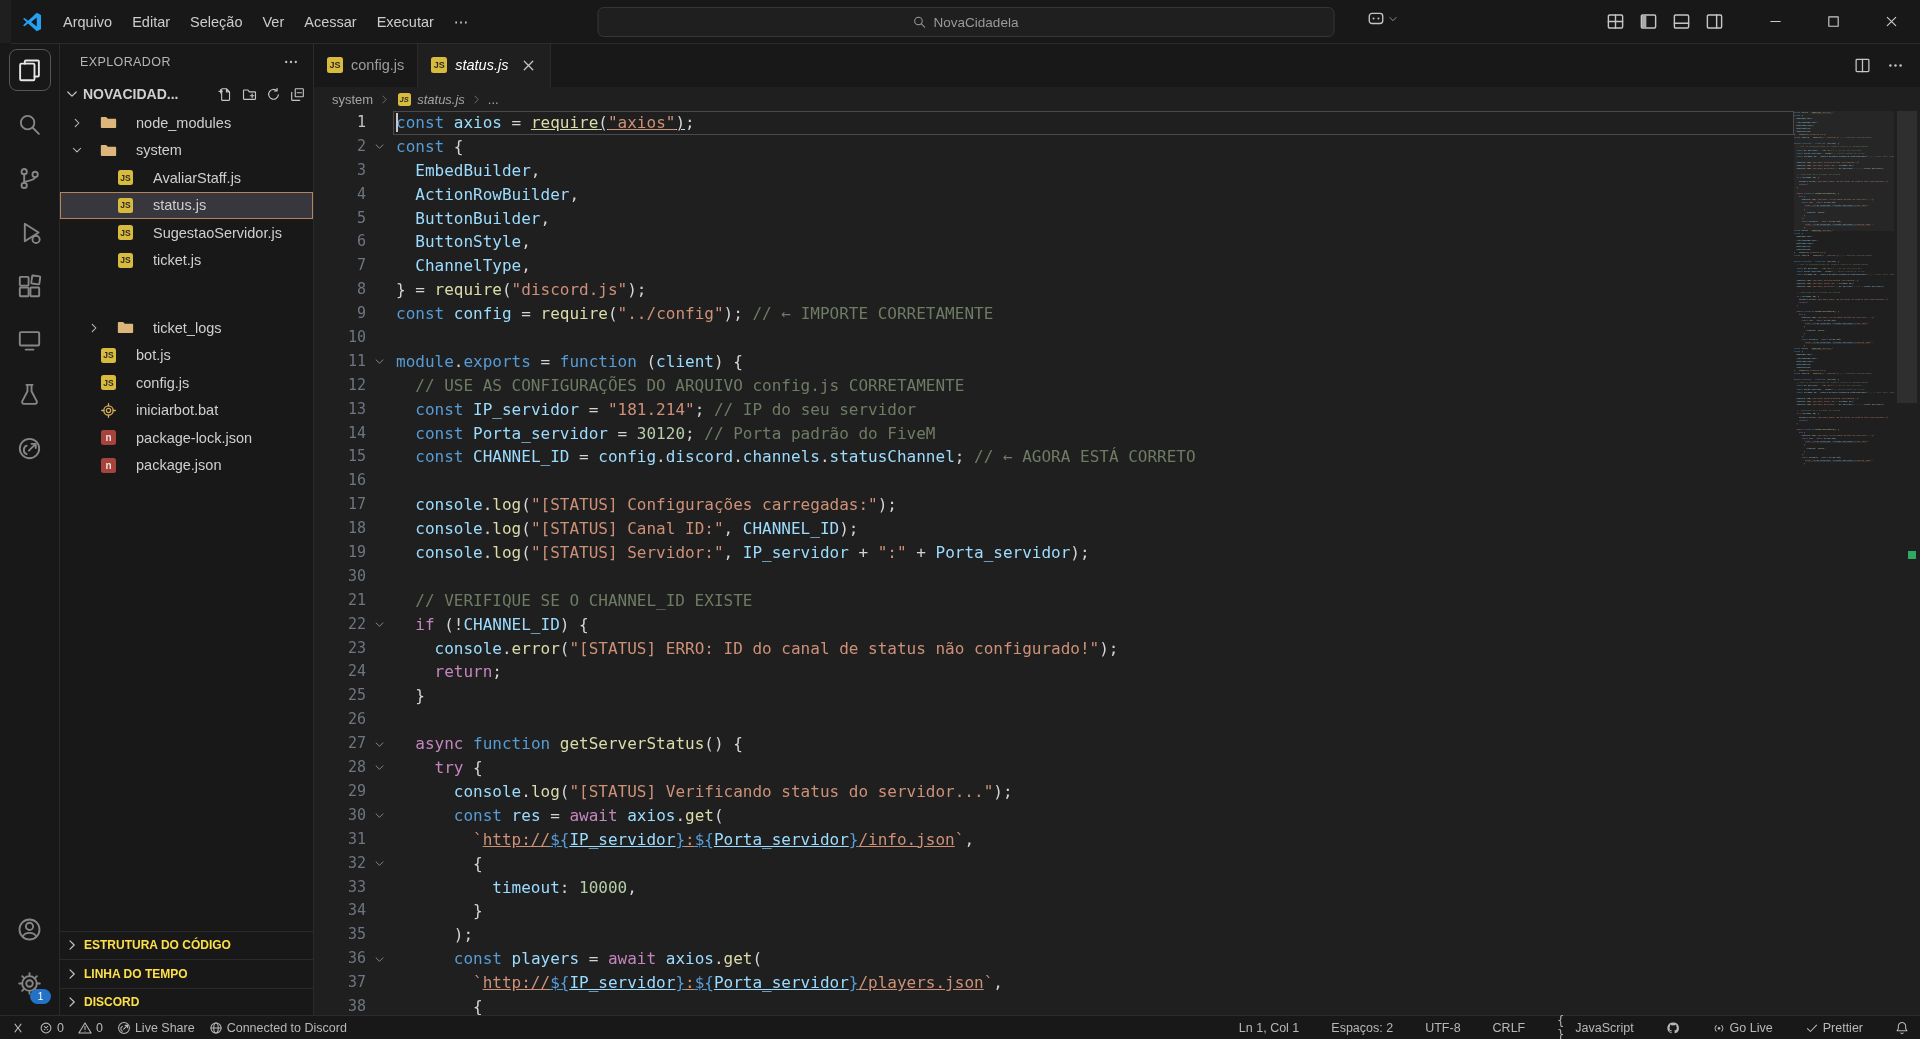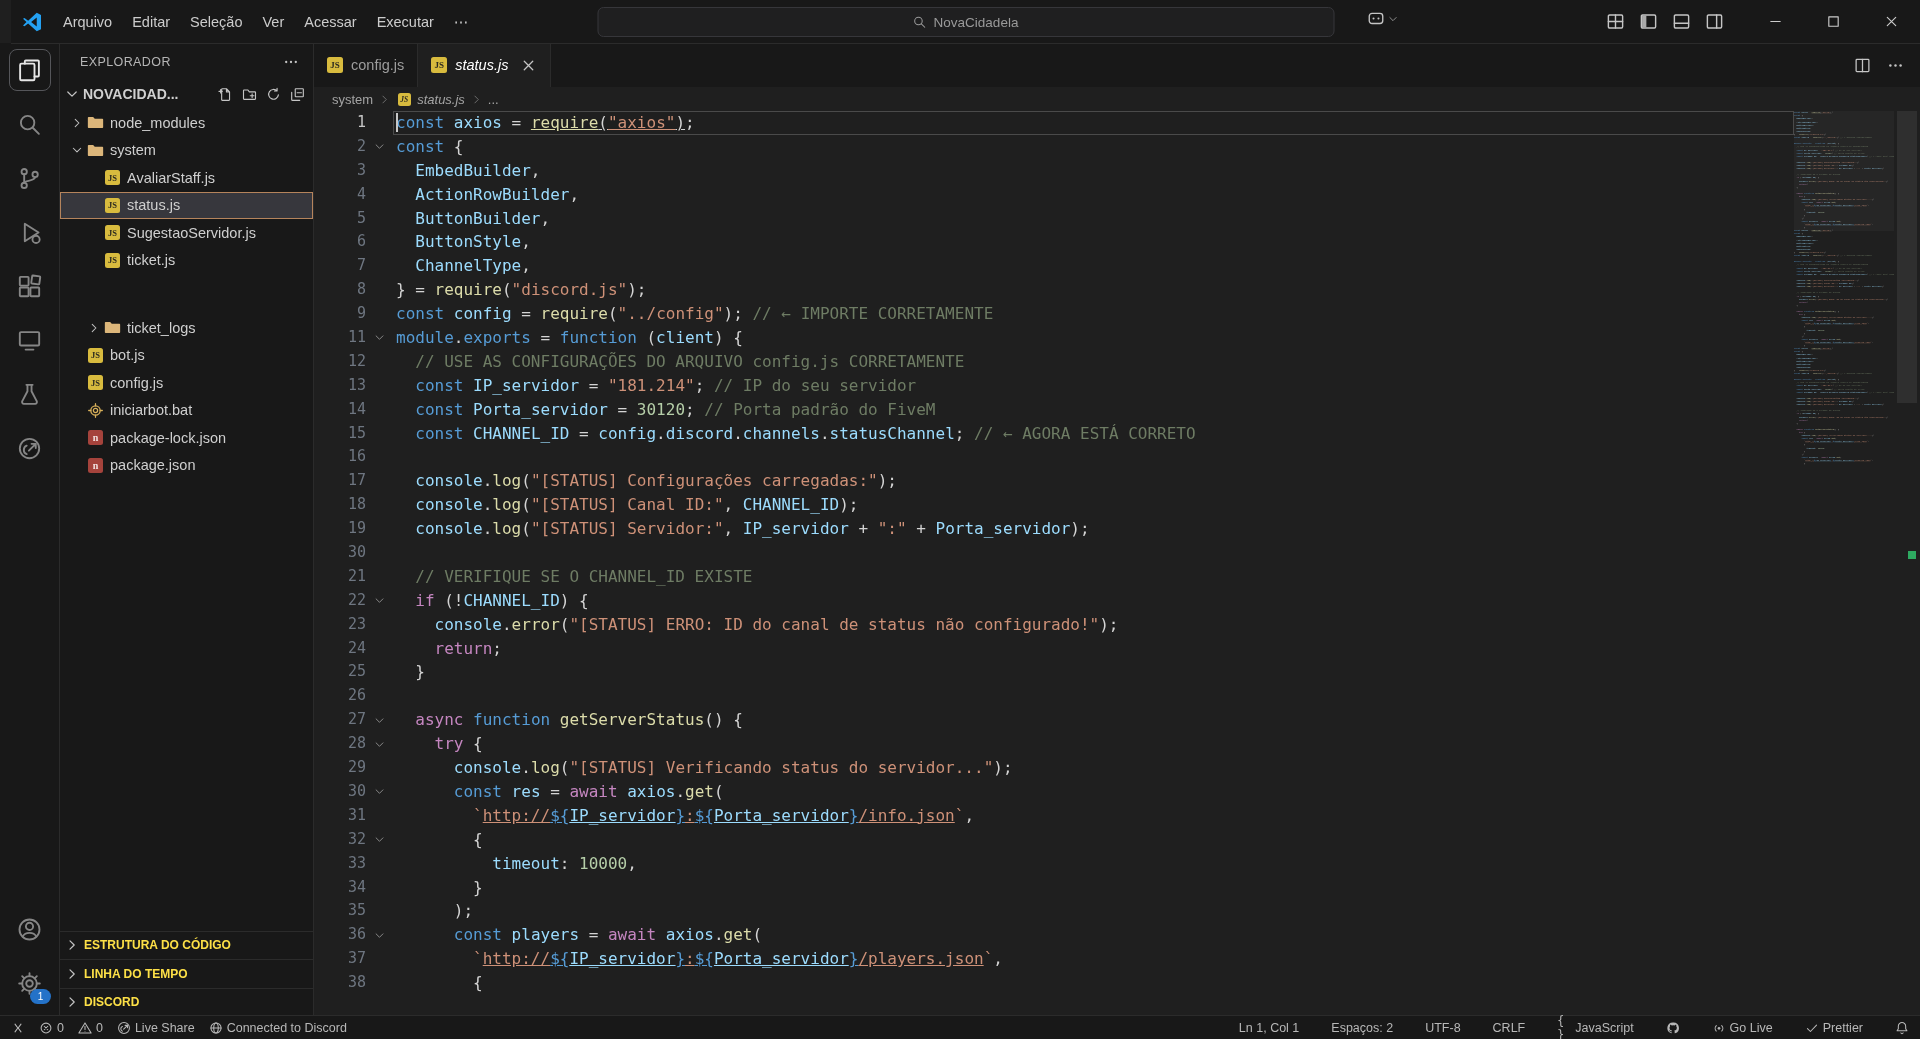--- a/index.html
+++ b/index.html
@@ -41,27 +41,27 @@
 
   
   .sidebar{width:253px;background:#181818;border-right:1px solid #2b2b2b;display:flex;flex-direction:column;flex:none;font-size:14.5px;}
   .sb-title{height:38px;display:flex;align-items:center;padding:0 14px 0 20px;font-size:12.5px;color:#b5b5b5;letter-spacing:.4px;}
   .sb-title .icon{margin-left:auto;color:#c5c5c5;}
   .ws-row{height:26px;display:flex;align-items:center;gap:3px;padding:0 8px 0 4px;font-weight:bold;font-size:14px;color:#d0d0d0;}
   .ws-row .twist{width:16px;height:16px;color:#c5c5c5;}
   .ws-actions{margin-left:auto;display:flex;gap:9px;color:#c5c5c5;}
   .ws-actions .icon{width:15px;height:15px;}
   .file-tree{margin-top:2px;}
-  .tree-row{height:27.5px;display:flex;align-items:center;gap:1px;cursor:default;position:relative;}
+  .tree-row{height:27.5px;display:flex;align-items:center;gap:14px;cursor:default;position:relative;}
   .tree-row .twistie{width:18px;height:16px;display:inline-flex;align-items:center;justify-content:center;color:#c0c0c0;flex:none;}
   .tree-row .twistie svg{width:14px;height:14px;}
   .tree-row .icon{width:17px;height:17px;margin-right:5px;}
   .tree-row.selected{background:#37373d;outline:1px solid #b5845c;outline-offset:-1px;}
   .tree-label{white-space:nowrap;color:#cfcfcf;}
-  .fbadge{display:inline-flex;align-items:center;justify-content:center;width:15px;height:15px;border-radius:2.5px;font-weight:bold;font-family:Liberation Serif, serif;}
+  .fbadge{display:inline-flex;align-items:center;justify-content:center;width:15px;height:15px;border-radius:2.5px;font-weight:bold;font-family:Liberation Sans, sans-serif;}
   .fbadge.js{background:#d8bb3e;color:#2d2b20;font-size:8.5px;}
   .fbadge.npm{background:#a5433c;color:#f3e4e3;font-size:10px;}
   .sb-panels{margin-top:auto;}
   .sb-panel{height:27.5px;display:flex;align-items:center;gap:4px;padding:0 8px 0 4px;border-top:1px solid #2b2b2b;font-size:12px;font-weight:bold;color:#fde047;}
   .sb-panel .twist{width:16px;height:16px;color:#c5c5c5;}
 
   
   .editor-zone{flex:1;display:flex;flex-direction:column;background:#1f1f1f;min-width:0;}
   .tabbar{height:44px;background:#181818;display:flex;align-items:stretch;flex:none;}
   .tab{display:flex;align-items:center;gap:8px;padding:0 13px;font-size:14.5px;color:#9d9d9d;background:#181818;border-right:1px solid #2b2b2b;cursor:default;}
@@ -556,20 +556,21 @@
           <div class="line"><span class="ln">2</span><span class="fold"><svg viewBox="0 0 16 16" fill="none" stroke="currentColor" stroke-width="1.2" stroke-linecap="round" stroke-linejoin="round">
                 <path d="M3.8 6 L8 10.2 L12.2 6"></path>
               </svg></span><span class="content"><span class="tk-k">const</span><span class="tk-p"> {</span></span></div>
           <div class="line"><span class="ln">3</span><span class="fold"></span><span class="content"><span class="tk-p">  </span><span class="tk-v">EmbedBuilder</span><span class="tk-p">,</span></span></div>
           <div class="line"><span class="ln">4</span><span class="fold"></span><span class="content"><span class="tk-p">  </span><span class="tk-v">ActionRowBuilder</span><span class="tk-p">,</span></span></div>
           <div class="line"><span class="ln">5</span><span class="fold"></span><span class="content"><span class="tk-p">  </span><span class="tk-v">ButtonBuilder</span><span class="tk-p">,</span></span></div>
           <div class="line"><span class="ln">6</span><span class="fold"></span><span class="content"><span class="tk-p">  </span><span class="tk-v">ButtonStyle</span><span class="tk-p">,</span></span></div>
           <div class="line"><span class="ln">7</span><span class="fold"></span><span class="content"><span class="tk-p">  </span><span class="tk-v">ChannelType</span><span class="tk-p">,</span></span></div>
           <div class="line"><span class="ln">8</span><span class="fold"></span><span class="content"><span class="tk-p">} = </span><span class="tk-f">require</span><span class="tk-p">(</span><span class="tk-s">"discord.js"</span><span class="tk-p">);</span></span></div>
           <div class="line"><span class="ln">9</span><span class="fold"></span><span class="content"><span class="tk-k">const</span><span class="tk-p"> </span><span class="tk-v">config</span><span class="tk-p"> = </span><span class="tk-f">require</span><span class="tk-p">(</span><span class="tk-s">"../config"</span><span class="tk-p">);</span><span class="tk-m"> // ← IMPORTE CORRETAMENTE</span></span></div>
+          <div class="line"><span class="ln">10</span><span class="fold"></span><span class="content"></span></div>
           <div class="line"><span class="ln">11</span><span class="fold"><svg viewBox="0 0 16 16" fill="none" stroke="currentColor" stroke-width="1.2" stroke-linecap="round" stroke-linejoin="round">
                 <path d="M3.8 6 L8 10.2 L12.2 6"></path>
               </svg></span><span class="content"><span class="tk-k">module</span><span class="tk-p">.</span><span class="tk-k">exports</span><span class="tk-p"> = </span><span class="tk-k">function</span><span class="tk-p"> (</span><span class="tk-v">client</span><span class="tk-p">) {</span></span></div>
           <div class="line"><span class="ln">12</span><span class="fold"></span><span class="content"><span class="tk-m">  // USE AS CONFIGURAÇÕES DO ARQUIVO config.js CORRETAMENTE</span></span></div>
           <div class="line"><span class="ln">13</span><span class="fold"></span><span class="content"><span class="tk-p">  </span><span class="tk-k">const</span><span class="tk-p"> </span><span class="tk-v">IP_servidor</span><span class="tk-p"> = </span><span class="tk-s">"181.214"</span><span class="tk-p">;</span><span class="tk-m"> // IP do seu servidor</span></span></div>
           <div class="line"><span class="ln">14</span><span class="fold"></span><span class="content"><span class="tk-p">  </span><span class="tk-k">const</span><span class="tk-p"> </span><span class="tk-v">Porta_servidor</span><span class="tk-p"> = </span><span class="tk-n">30120</span><span class="tk-p">;</span><span class="tk-m"> // Porta padrão do FiveM</span></span></div>
           <div class="line"><span class="ln">15</span><span class="fold"></span><span class="content"><span class="tk-p">  </span><span class="tk-k">const</span><span class="tk-p"> </span><span class="tk-v">CHANNEL_ID</span><span class="tk-p"> = </span><span class="tk-v">config</span><span class="tk-p">.</span><span class="tk-v">discord</span><span class="tk-p">.</span><span class="tk-v">channels</span><span class="tk-p">.</span><span class="tk-v">statusChannel</span><span class="tk-p">;</span><span class="tk-m"> // ← AGORA ESTÁ CORRETO</span></span></div>
           <div class="line"><span class="ln">16</span><span class="fold"></span><span class="content"></span></div>
           <div class="line"><span class="ln">17</span><span class="fold"></span><span class="content"><span class="tk-p">  </span><span class="tk-v">console</span><span class="tk-p">.</span><span class="tk-f">log</span><span class="tk-p">(</span><span class="tk-s">"[STATUS] Configurações carregadas:"</span><span class="tk-p">);</span></span></div>
           <div class="line"><span class="ln">18</span><span class="fold"></span><span class="content"><span class="tk-p">  </span><span class="tk-v">console</span><span class="tk-p">.</span><span class="tk-f">log</span><span class="tk-p">(</span><span class="tk-s">"[STATUS] Canal ID:"</span><span class="tk-p">, </span><span class="tk-v">CHANNEL_ID</span><span class="tk-p">);</span></span></div>

